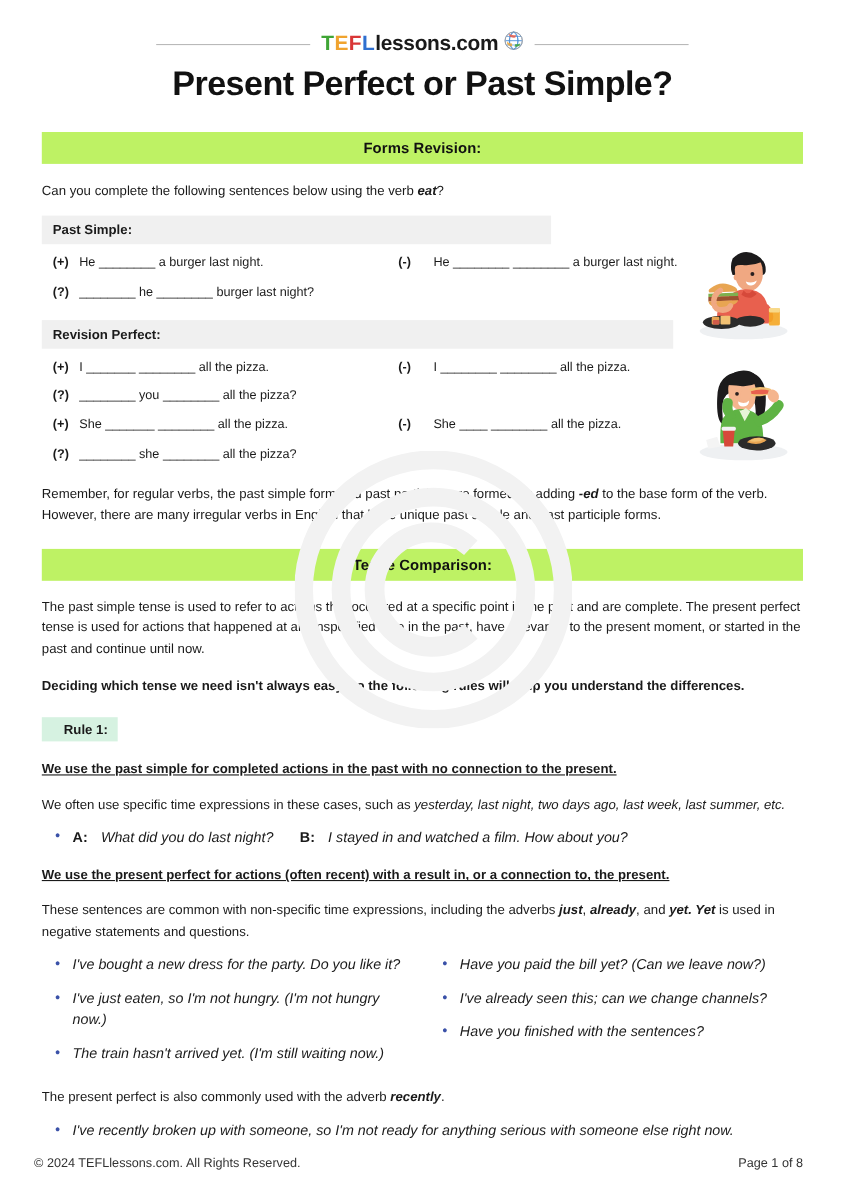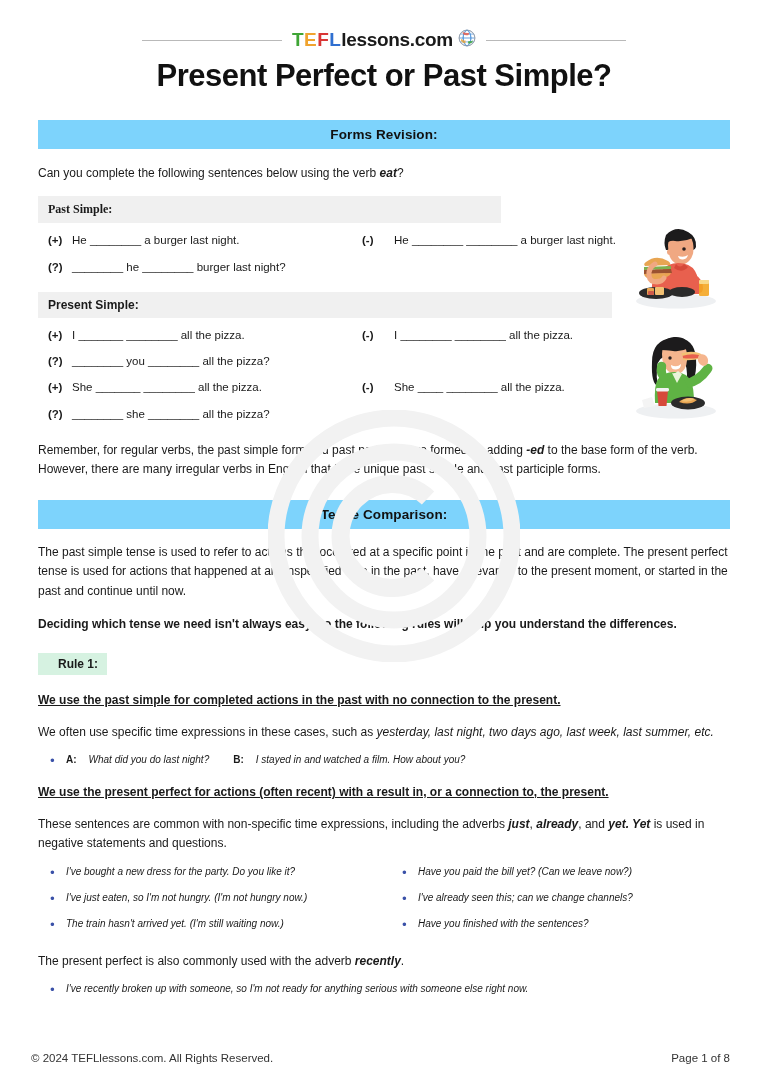--- a/index.html
+++ b/index.html
@@ -70,21 +70,21 @@
     color: #111111;
   }
 
   
   .content {
     padding: 0 38px;
     margin-top: 26px;
   }
 
   .band {
-    background: #7dd3fc;
+    background: #bef264;
     text-align: center;
     font-size: 13.5px;
     font-weight: bold;
     color: #111;
     padding: 7px 0;
     letter-spacing: 0.1px;
   }
 
   .intro {
     font-size: 12px;
@@ -92,21 +92,21 @@
     line-height: 1.45;
   }
 
   .subbox {
     background: #f0f0f0;
     font-size: 12px;
     font-weight: bold;
     padding: 6px 10px;
     margin-bottom: 4px;
   }
-  .subbox.w1 { width: 463px; font-family: Liberation Serif, serif; }
+  .subbox.w1 { width: 463px; }
   .subbox.w2 { width: 574px; }
 
   .forms {
     font-size: 11.5px;
     line-height: 1.5;
     margin: 0 0 2px 0;
   }
   .form-row {
     display: flex;
     align-items: baseline;
@@ -151,21 +151,21 @@
   }
 
   ul.blist {
     list-style: none;
     margin: 10px 0 0 0;
     padding: 0;
   }
   ul.blist li {
     position: relative;
     padding-left: 28px;
-    font-size: 10px;
+    font-size: 13px;
     font-style: italic;
     line-height: 1.5;
     margin-bottom: 9px;
   }
   ul.blist li::before {
     content: "\2022";
     position: absolute;
     left: 12px;
     top: -1px;
     color: #3a51a8;
@@ -332,21 +332,21 @@
         <span class="fsign2">(-)</span>
         <span class="fsent">He ________  ________ a burger last night.</span>
       </div>
       <div class="form-row">
         <span class="fsign">(?)</span>
         <span class="fsent colA">________ he ________ burger last night?</span>
       </div>
     </div>
 
     
-    <div class="subbox w2" style="margin-top:12px">Present Simple:</div>
+    <div class="subbox w2" style="margin-top:12px">Revision Perfect:</div>
     <div class="forms">
       <div class="form-row">
         <span class="fsign">(+)</span>
         <span class="fsent colA">I _______  ________ all the pizza.</span>
         <span class="fsign2">(-)</span>
         <span class="fsent">I ________  ________ all the pizza.</span>
       </div>
       <div class="form-row">
         <span class="fsign">(?)</span>
         <span class="fsent colA">________ you ________ all the pizza?</span>

